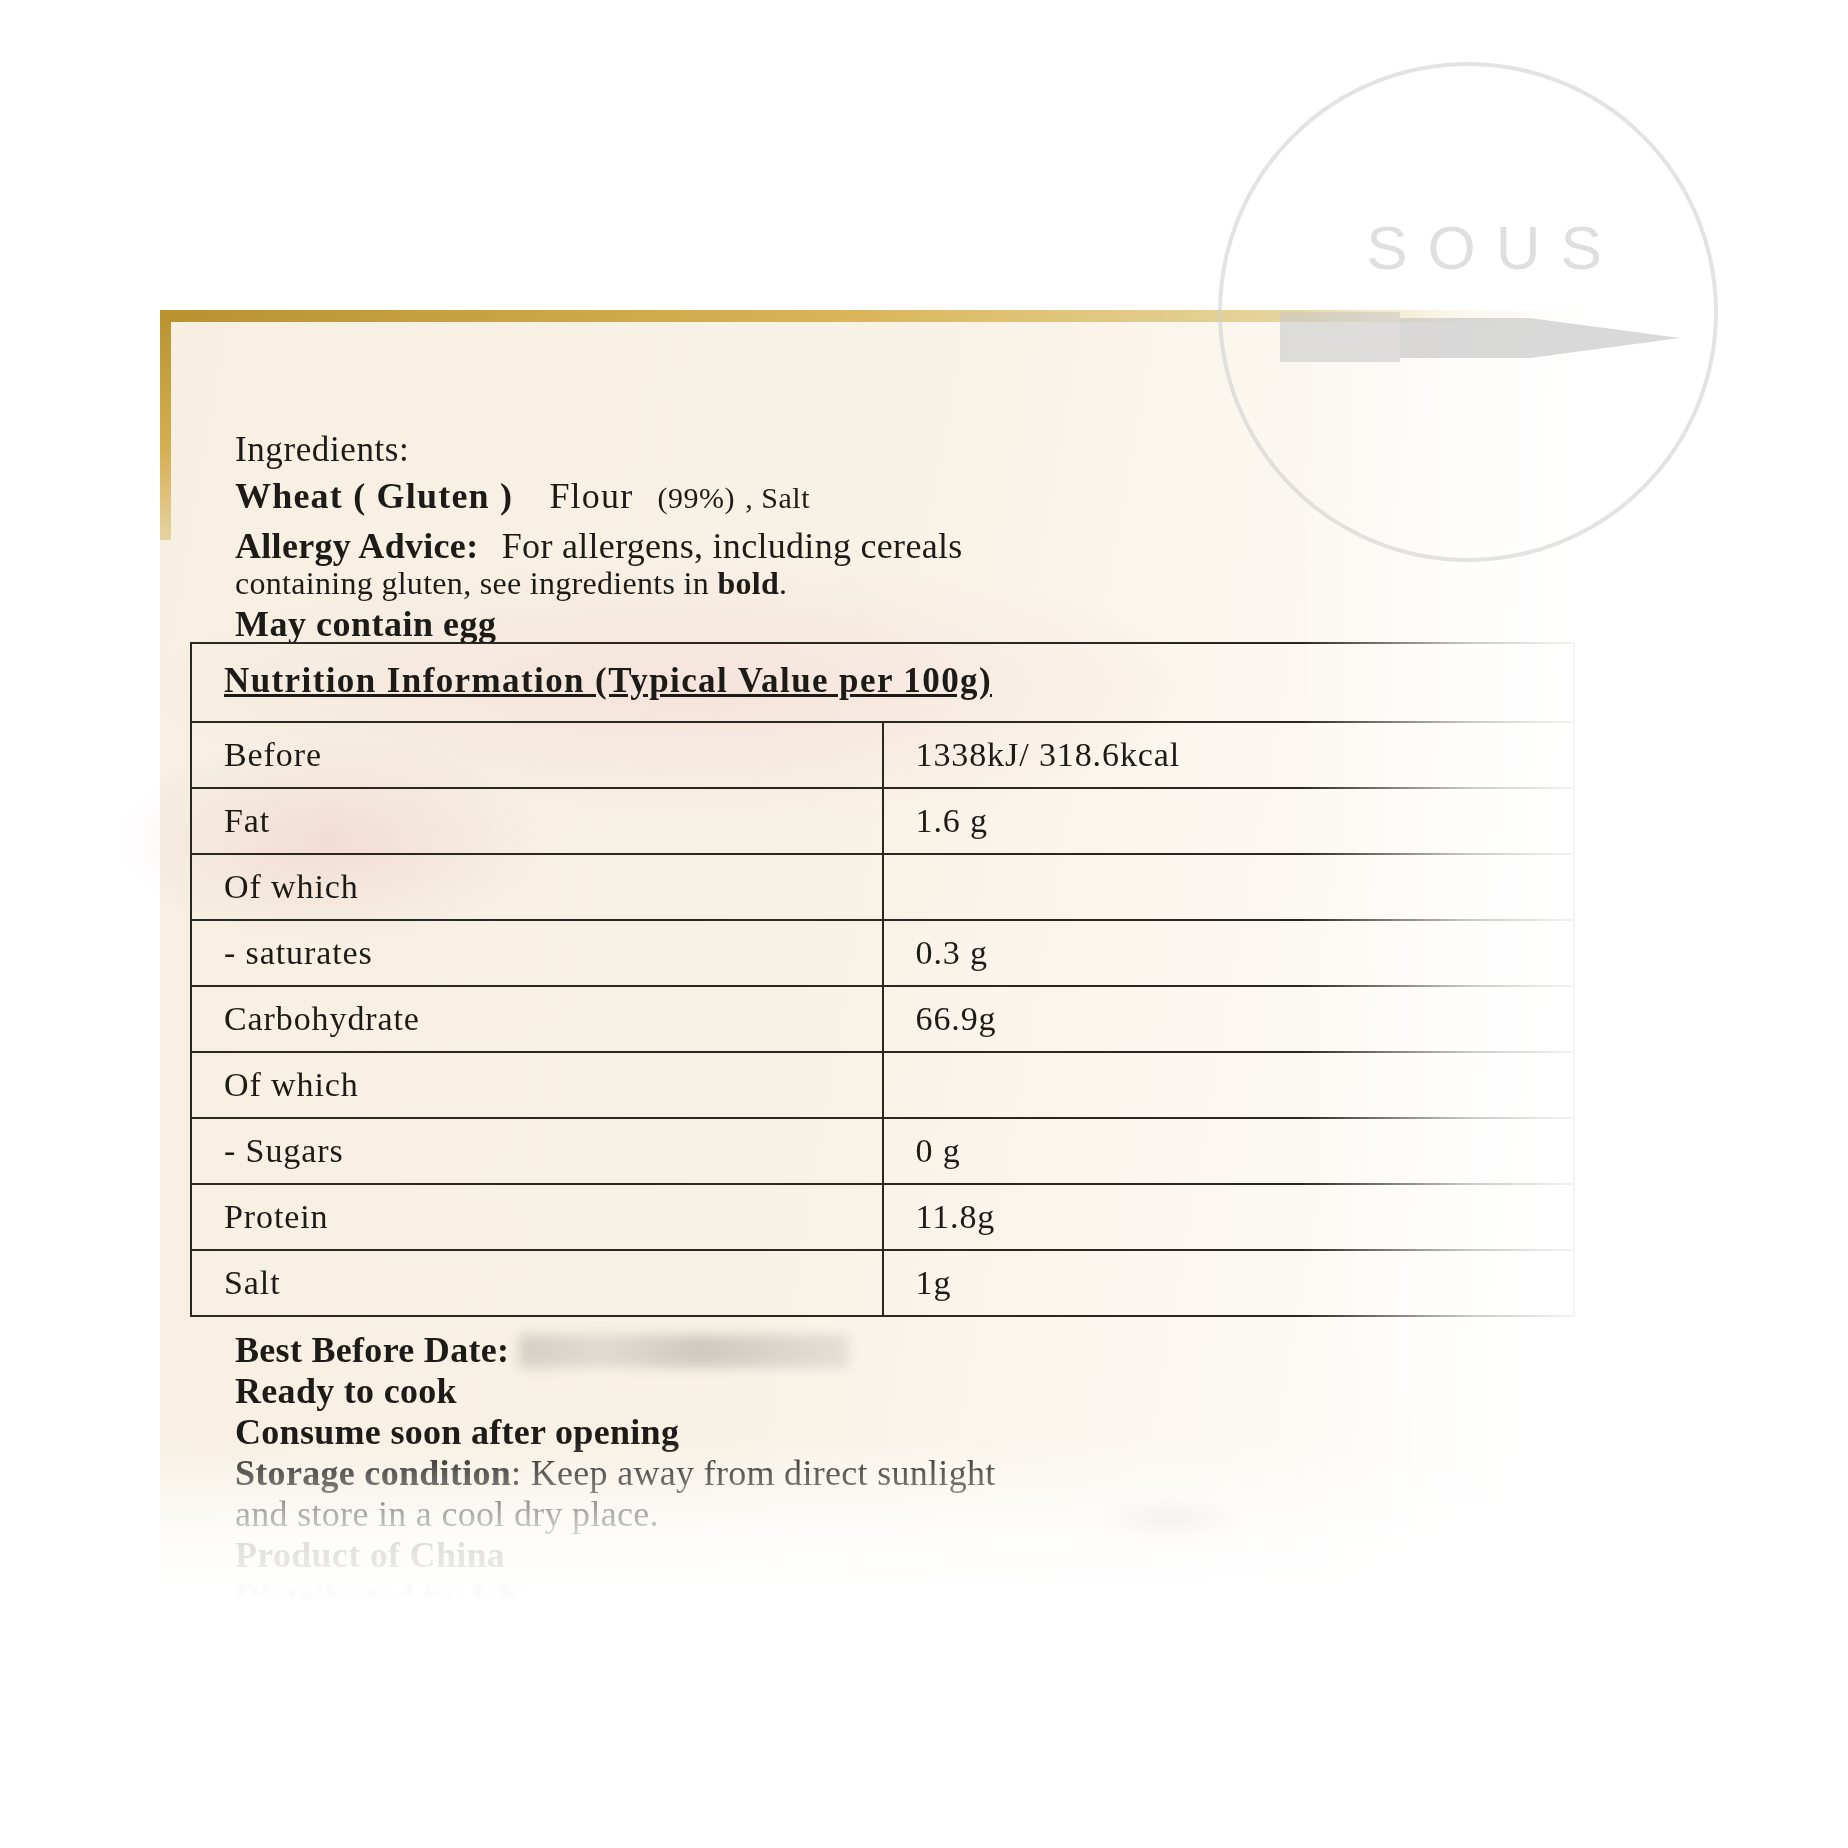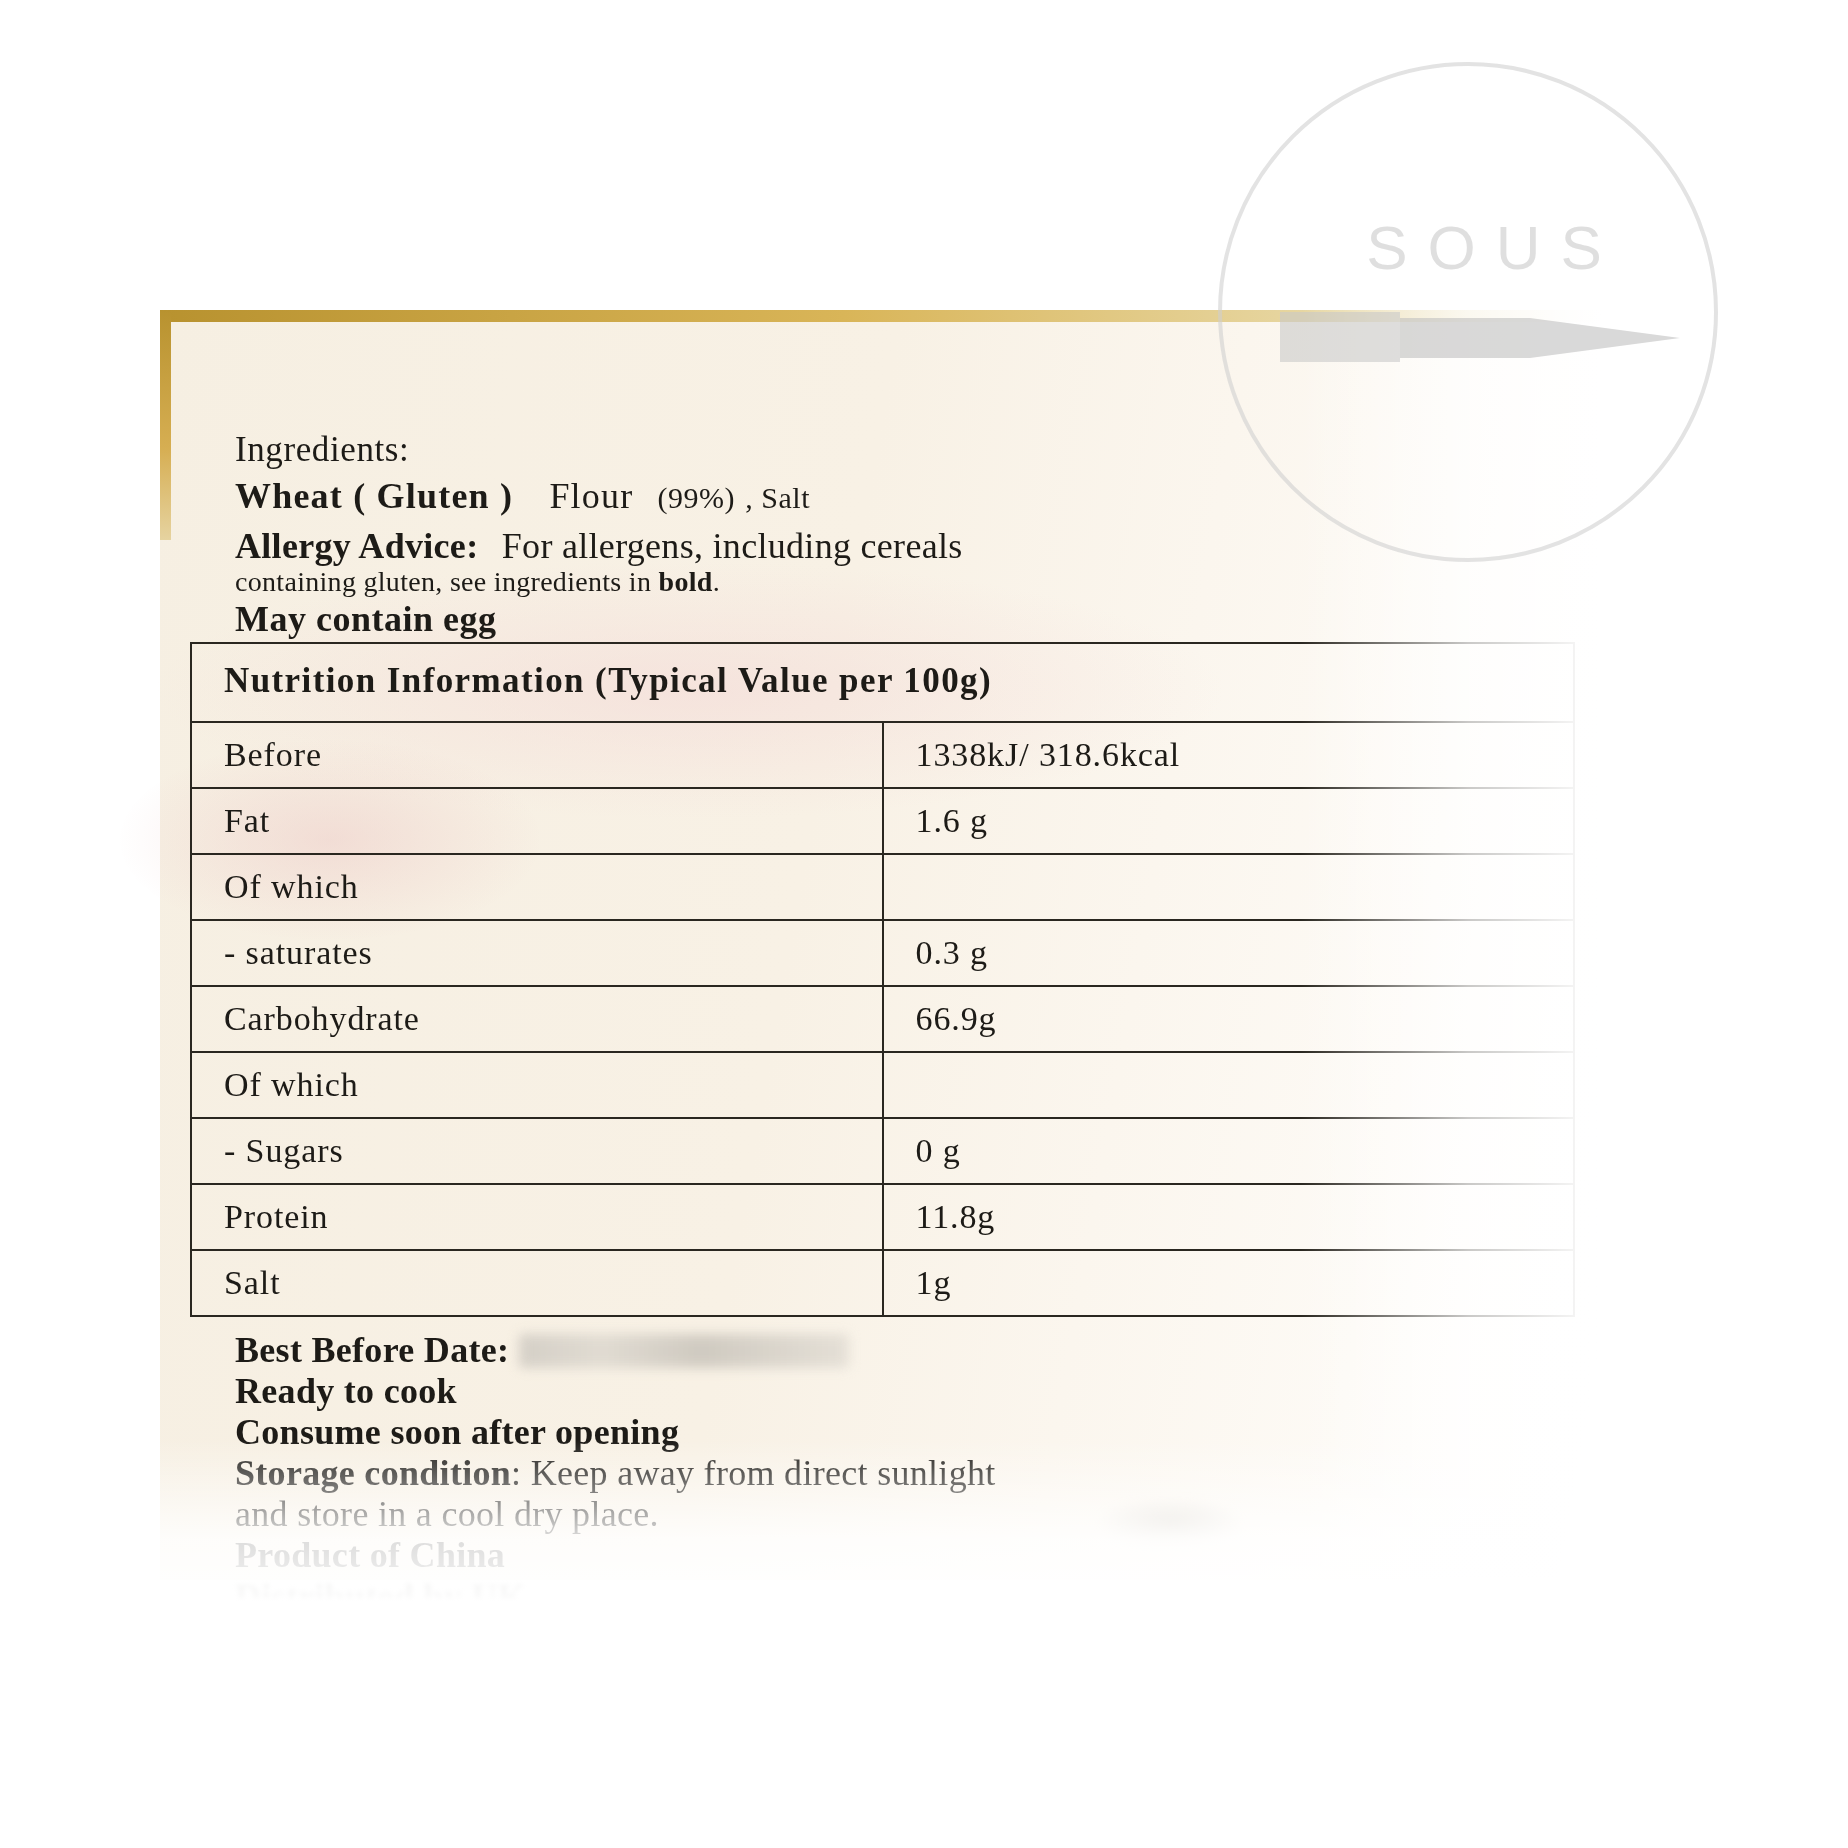--- a/index.html
+++ b/index.html
@@ -89,21 +89,21 @@
     line-height: 1.12;
     letter-spacing: .4px;
     white-space: nowrap;
   }
   .b { font-weight: 700; }
   .ingredients-head { font-weight: 400; font-size: 35px; letter-spacing: .6px; }
   .ing-line { font-size: 36px; letter-spacing: 1.2px; margin-top: 7px; }
   .ing-line .pct { font-size: 30px; letter-spacing: .5px; }
   .allergy { margin-top: 9px; font-size: 36px; letter-spacing: .3px; }
   .allergy .lead { font-weight: 700; }
-  .allergy2 { font-size: 28px; letter-spacing: .3px; }
+  .allergy2 { font-size: 32px; letter-spacing: .3px; }
   .may-contain { font-weight: 700; font-size: 36px; letter-spacing: .5px; margin-top: 2px; }
 
   
   .nutrition-table {
     position: absolute;
     left: 190px;
     top: 642px;
     width: 1385px;
     border-collapse: collapse;
     table-layout: fixed;
@@ -118,20 +118,21 @@
     vertical-align: middle;
   }
   .nutrition-table td.label { width: 445px; }
   .nutrition-table .header-cell {
     font-weight: 700;
     font-size: 35px;
     letter-spacing: 1.4px;
     line-height: 1.45;
     padding: 12px 20px 14px 32px;
     white-space: normal;
+    text-decoration: underline;
   }
 
   
   .footer-layer {
     position: absolute;
     left: 235px;
     top: 1330px;
     width: 1400px;
     color: #1d1b17;
   }

